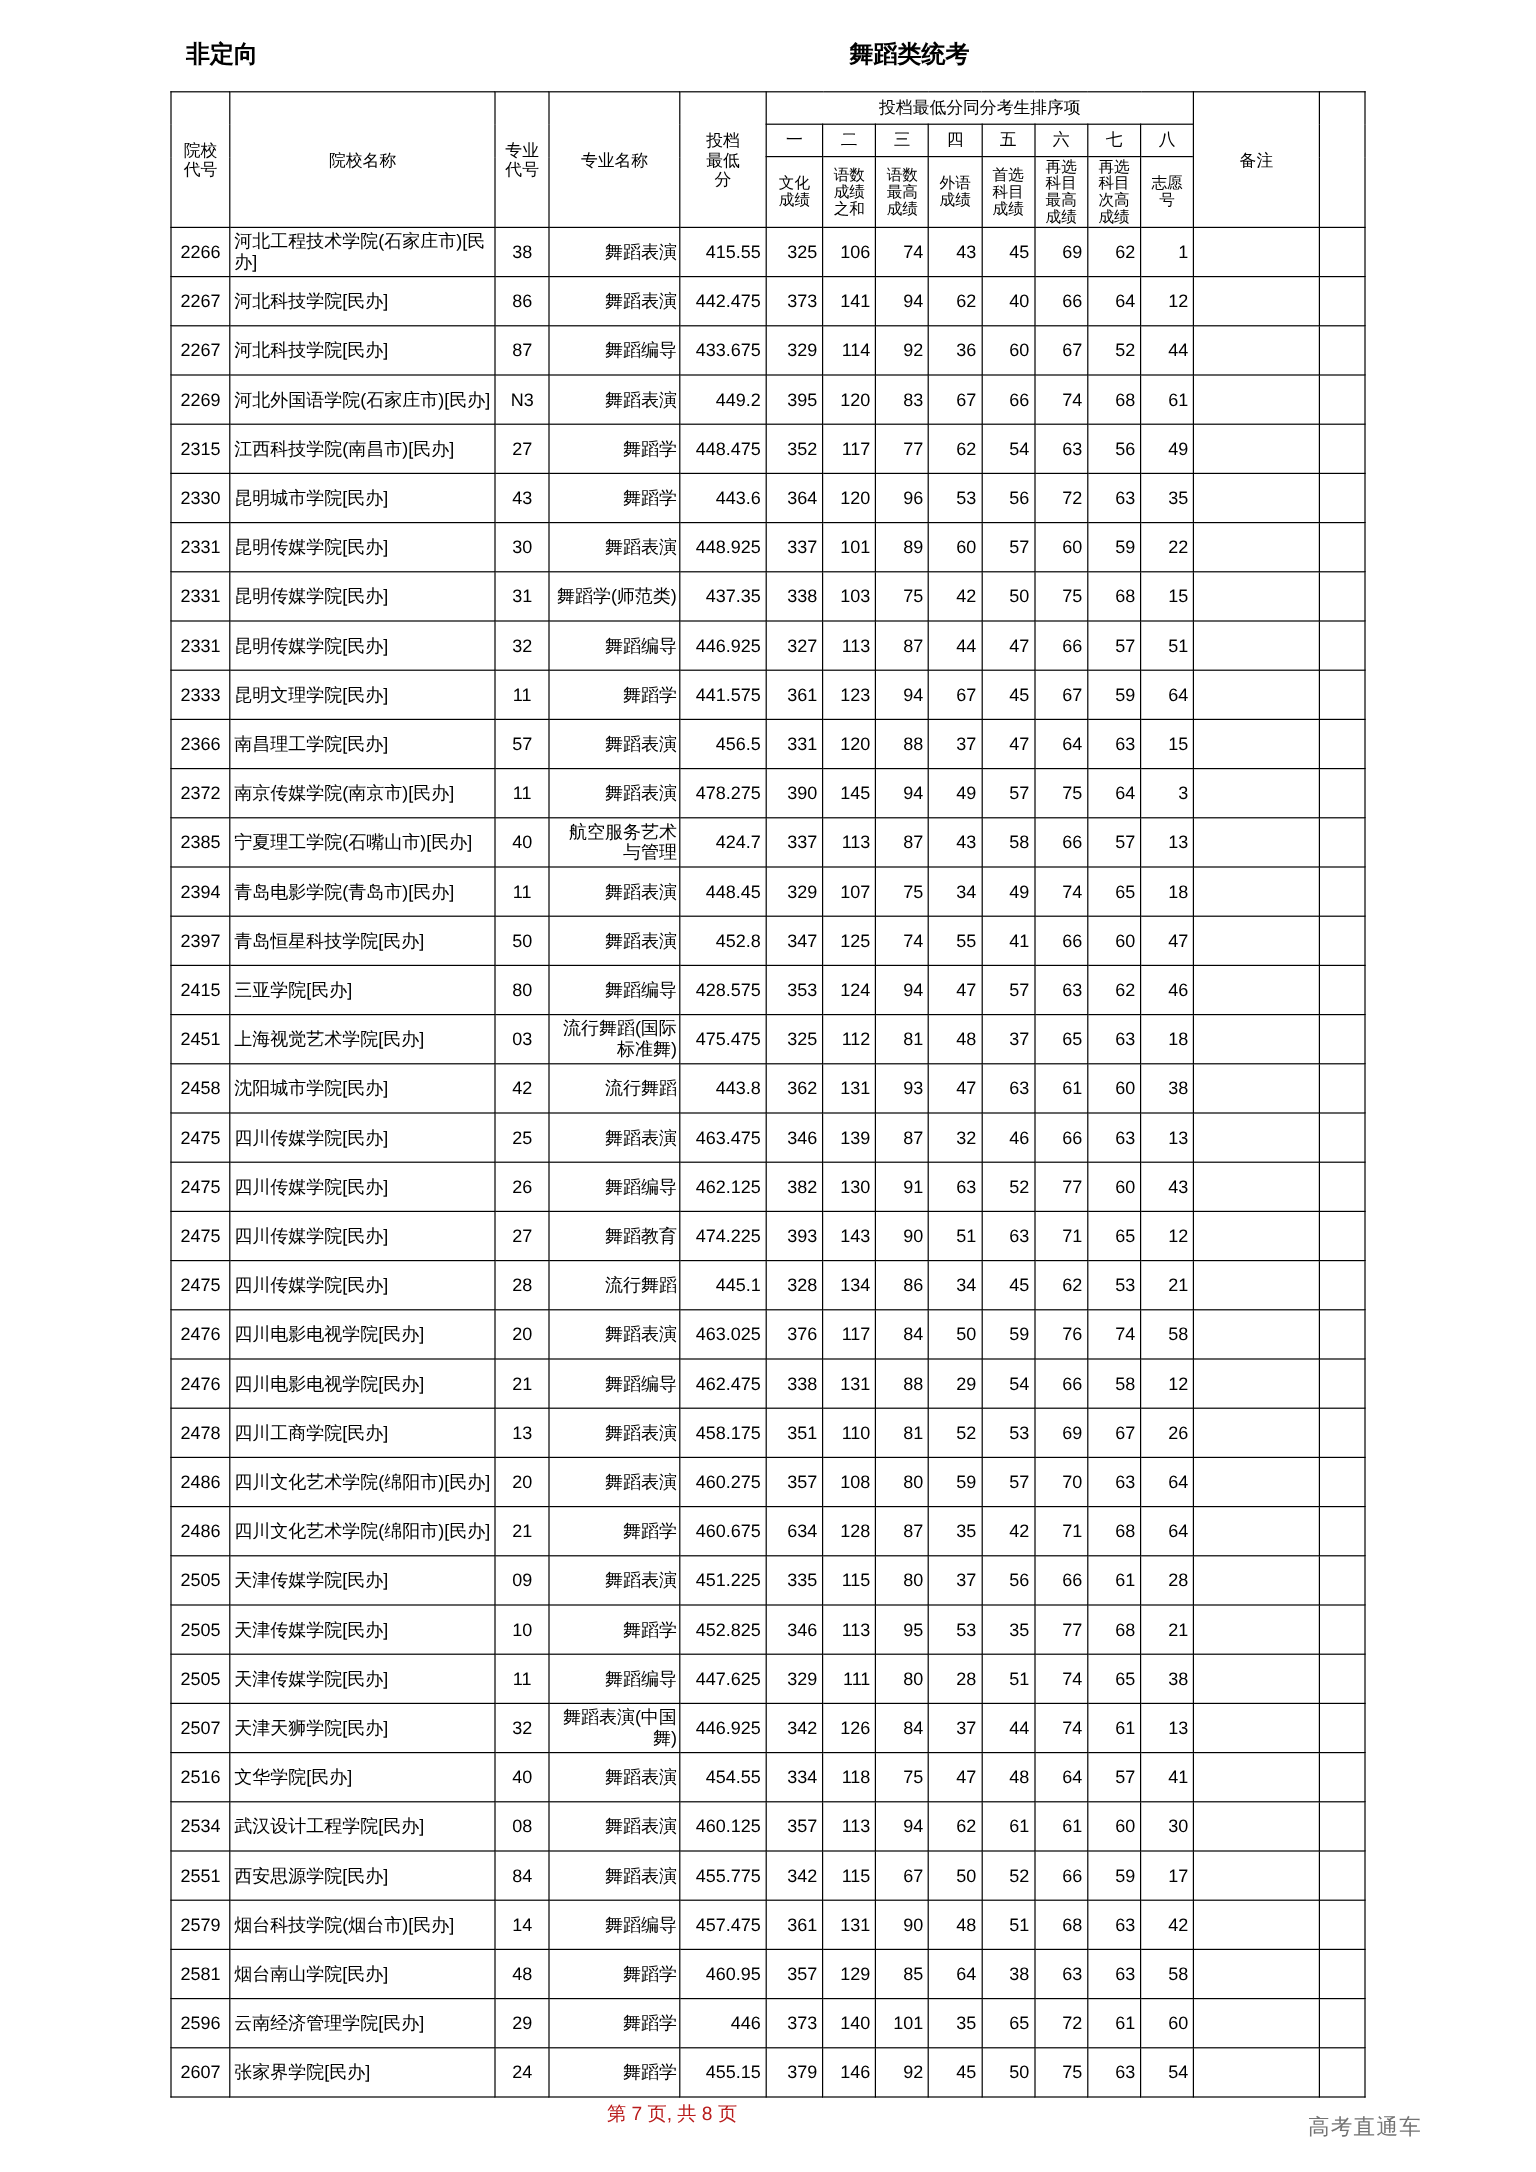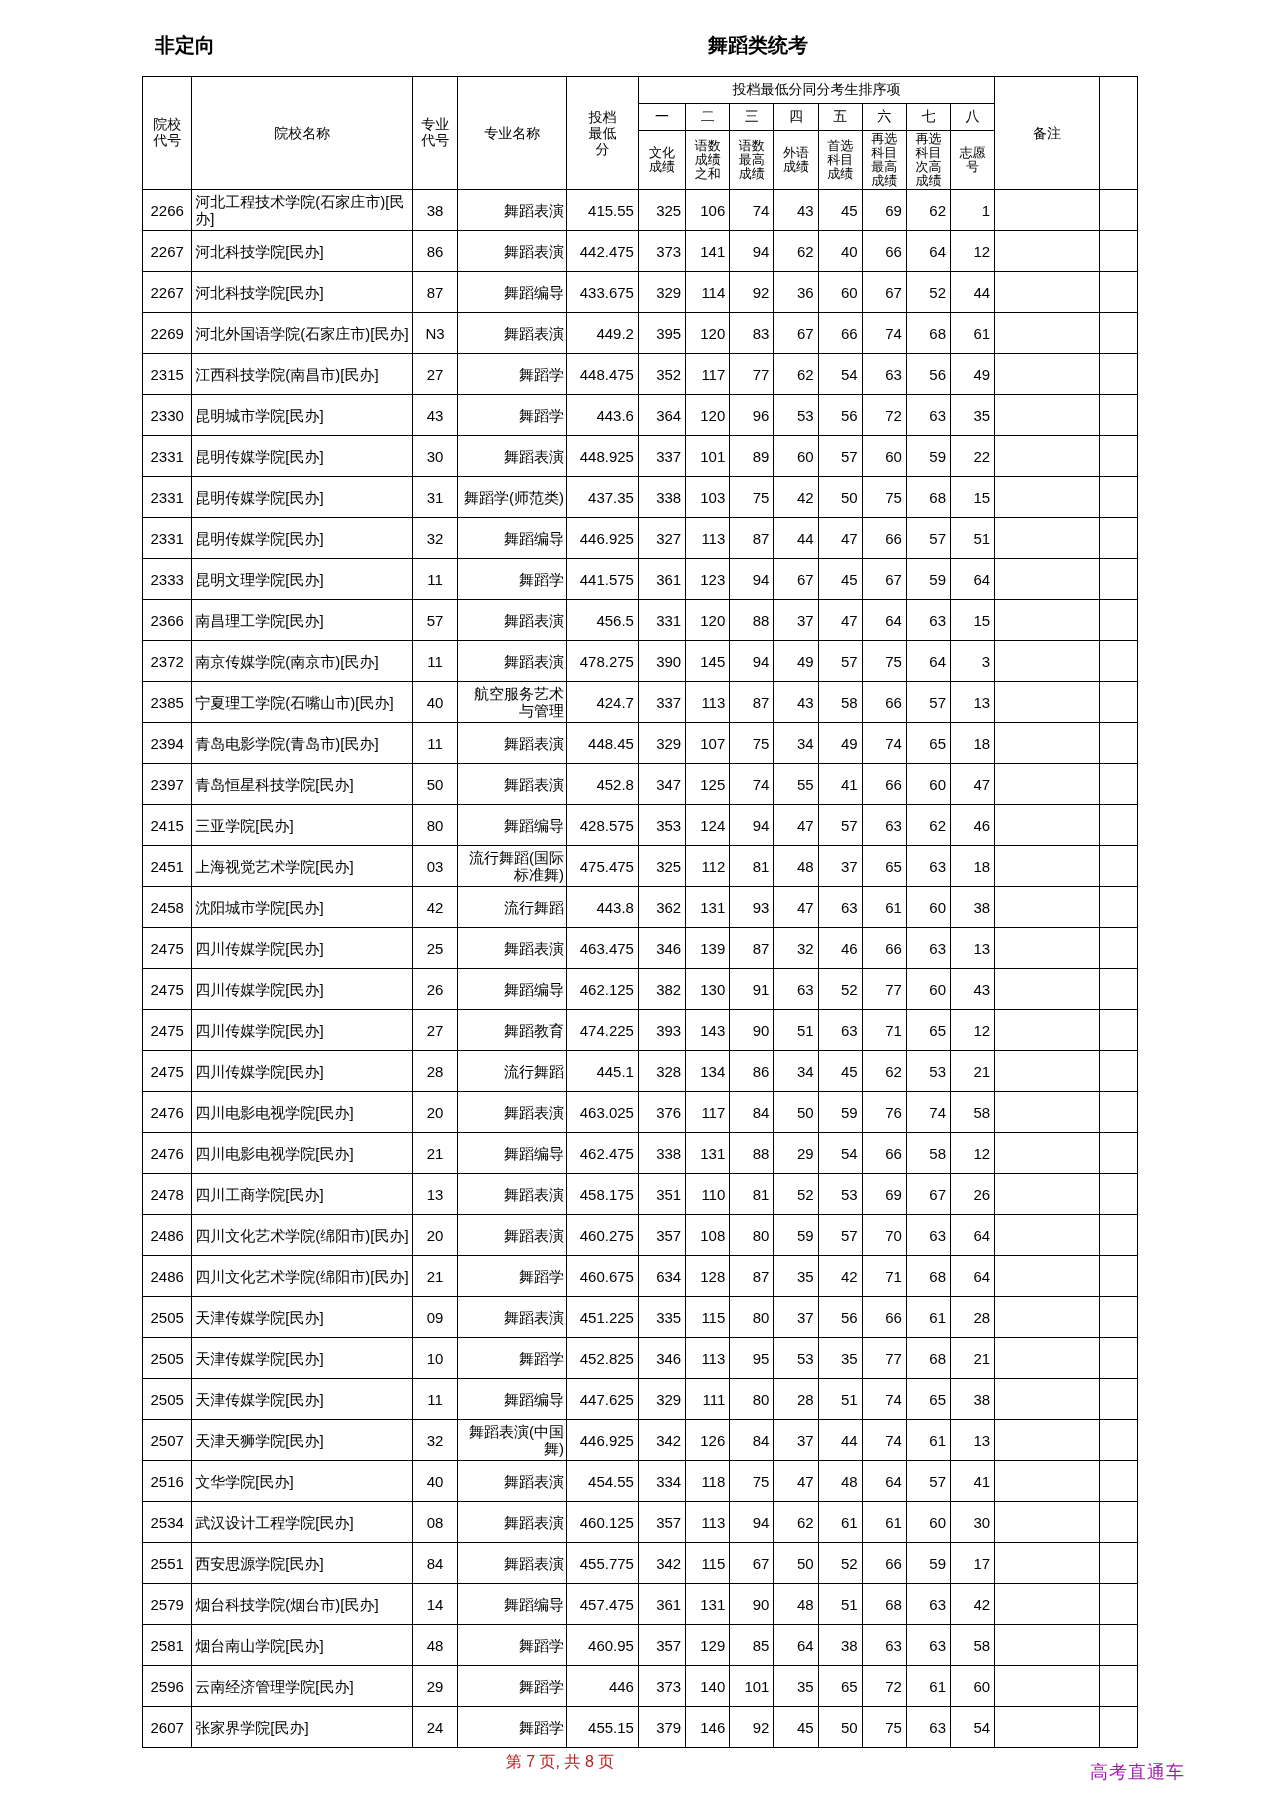--- a/index.html
+++ b/index.html
@@ -22,38 +22,38 @@
   }
   table.main th,table.main td{
     border:1px solid #000;overflow:hidden;
     vertical-align:middle;word-break:break-all;
   }
   thead th{font-weight:normal;text-align:center;}
   .h-group{height:24px;font-size:14px;}
   .h-ord{height:24px;font-size:14px;}
   .h-sub{height:58px;font-size:13px;line-height:14px;padding:0 7px;}
   .h-main{font-size:14px;line-height:16px;}
-  .h-pad2{padding:0 8px;font-family:Liberation Serif, serif;}
+  .h-pad2{padding:0 8px;}
   .h-score{padding:0 17px;}
   tbody td{height:38px;font-size:15px;line-height:17px;}
   .c-code{text-align:center;}
   .c-name{text-align:left;padding:0 2px 0 3px;}
   .c-mcode{text-align:center;}
   .c-mname{text-align:right;padding:0 2px 0 3px;}
   .c-score{text-align:right;padding-right:4px;}
   .c-num{text-align:right;padding-right:4px;}
   .c-remark{}
   .c-filler{}
   .page-footer{
     position:absolute;top:1752px;left:560px;transform:translateX(-50%);
     font-size:16px;color:#b91c1c;white-space:nowrap;
   }
   .watermark{
     position:absolute;top:1760px;right:95px;
-    font-size:18px;color:#a21caf;letter-spacing:1px;
+    font-size:18px;color:#737373;letter-spacing:1px;
   }
 </style>
 </head>
 <body>
 
 <div class="doc-title">
 </div>
 
 <div class="section-row">
   <span class="section-left">非定向</span>

